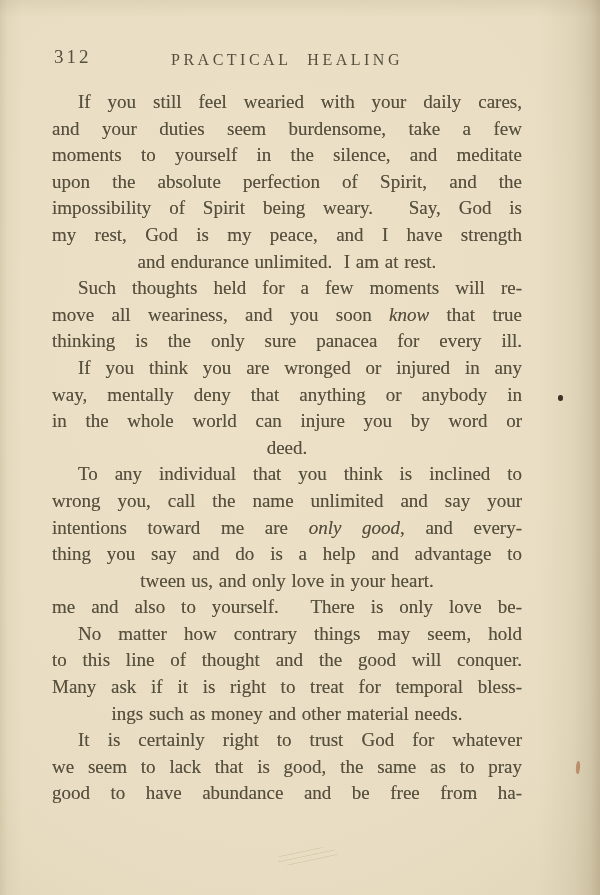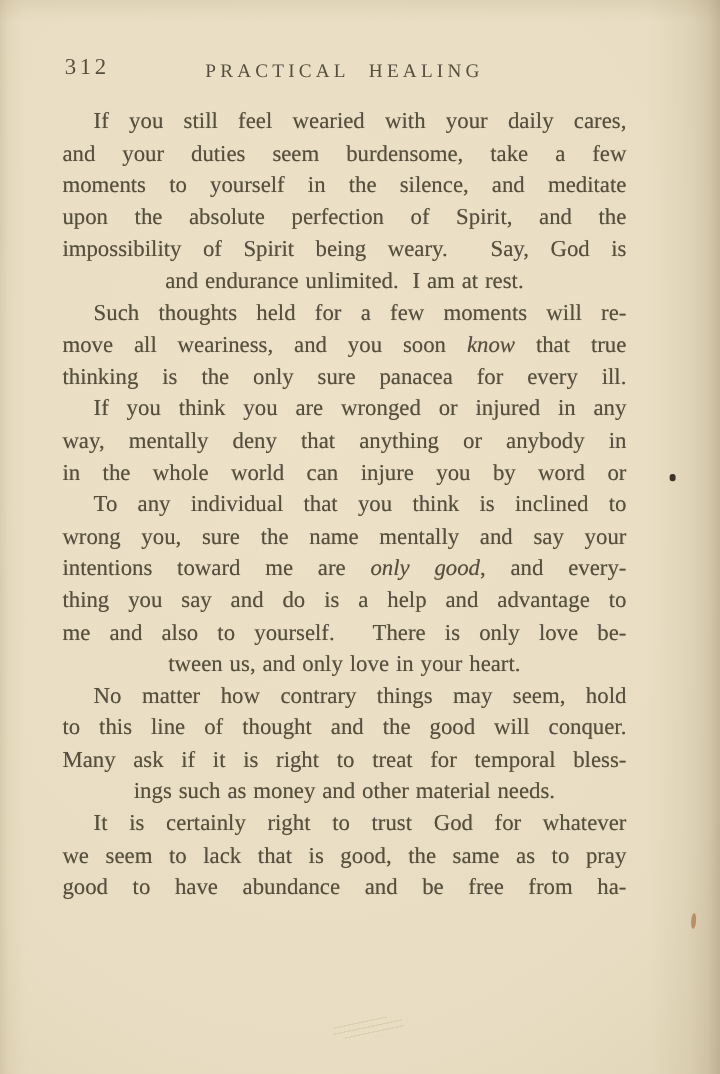--- a/index.html
+++ b/index.html
@@ -63,33 +63,35 @@
   <div class="header">
     <span class="pgnum">312</span>
     <span class="runtitle">PRACTICAL HEALING</span>
   </div>
   <div class="text">
       <div class="line indent just"><span>If you still feel wearied with your daily cares,</span></div>
       <div class="line just"><span>and your duties seem burdensome, take a few</span></div>
       <div class="line just"><span>moments to yourself in the silence, and meditate</span></div>
       <div class="line just"><span>upon the absolute perfection of Spirit, and the</span></div>
       <div class="line just"><span>impossibility of Spirit being weary.&nbsp; Say, God is</span></div>
+      <div class="line just"><span>my rest, God is my peace, and I have strength</span></div>
       <div class="line"><span>and endurance unlimited.&nbsp; I am at rest.</span></div>
       <div class="line indent just"><span>Such thoughts held for a few moments will re-</span></div>
       <div class="line just"><span>move all weariness, and you soon </span><span class="it">know</span><span> that true</span></div>
       <div class="line just"><span>thinking is the only sure panacea for every ill.</span></div>
       <div class="line indent just"><span>If you think you are wronged or injured in any</span></div>
       <div class="line just"><span>way, mentally deny that anything or anybody in</span></div>
       <div class="line just"><span>in the whole world can injure you by word or</span></div>
+      <div class="line"><span>deed.</span></div>
       <div class="line indent just"><span>To any individual that you think is inclined to</span></div>
-      <div class="line just"><span>wrong you, sure the name mentally and say your</span></div>
+      <div class="line just"><span>wrong you, call the name unlimited and say your</span></div>
       <div class="line just"><span>intentions toward me are </span><span class="it">only good</span><span>, and every-</span></div>
       <div class="line just"><span>thing you say and do is a help and advantage to</span></div>
+      <div class="line"><span>tween us, and only love in your heart.</span></div>
       <div class="line just"><span>me and also to yourself.&nbsp; There is only love be-</span></div>
-      <div class="line"><span>tween us, and only love in your heart.</span></div>
       <div class="line indent just"><span>No matter how contrary things may seem, hold</span></div>
       <div class="line just"><span>to this line of thought and the good will conquer.</span></div>
       <div class="line just"><span>Many ask if it is right to treat for temporal bless-</span></div>
       <div class="line"><span>ings such as money and other material needs.</span></div>
       <div class="line indent just"><span>It is certainly right to trust God for whatever</span></div>
       <div class="line just"><span>we seem to lack that is good, the same as to pray</span></div>
       <div class="line just"><span>good to have abundance and be free from ha-</span></div>
     </div>
   <div id="marks">
       <div class="mark ink-speck" style="left: 558px; top: 395px; width: 5px; height: 6px; background: rgb(60, 53, 38);"></div>

